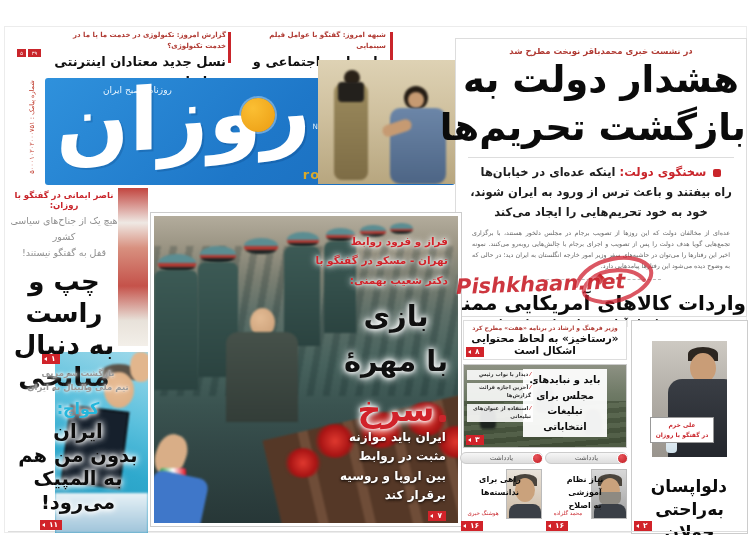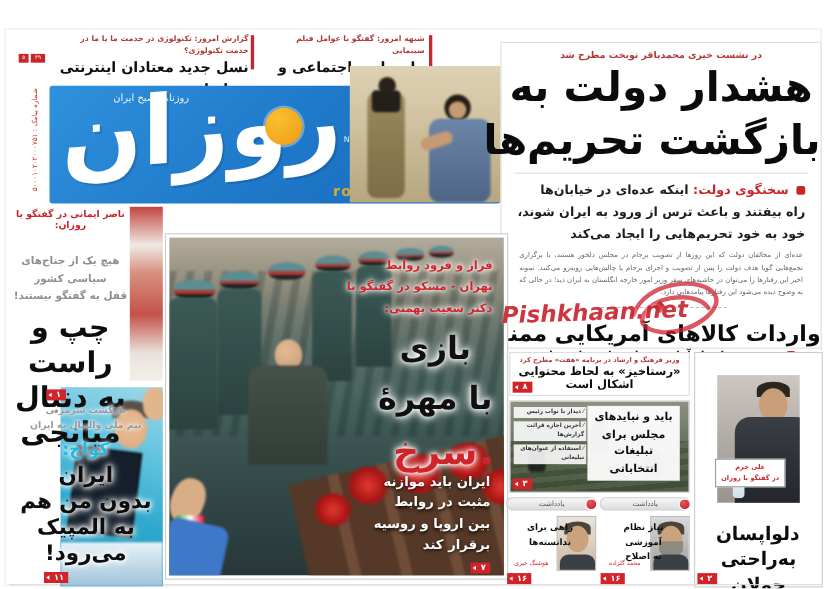--- a/index.html
+++ b/index.html
@@ -58,21 +58,21 @@
   .mp-man2-face { left:90px; top:32px; width:16px; height:16px; border-radius:50%; background:#c69a72; }
   .mp-man2-body { left:72px; top:48px; width:56px; height:76px; border-radius:10px;
     background:linear-gradient(180deg,#6c86a8,#4d6585); }
   .mp-man2-arm { left:64px; top:62px; width:30px; height:12px; border-radius:6px; background:#c69a72; transform:rotate(-18deg); }
 
   
   .lead { left:455px; top:38px; width:292px; height:279px; border:1px solid #ddd; background:#fff; }
   .lead-kick { margin-top:7px; text-align:center; color:#b03a33; font-size:8.5px; font-weight:bold; }
   .lead-h1 { text-align:center; font-weight:bold; font-size:37px; line-height:1.3; color:#0b0b0b; letter-spacing:-1px; white-space:nowrap; }
   .lead-div { margin:5px 12px 4px; border-top:1px solid #ddd; }
-  .lead-quote { padding:0 14px; text-align:right; font-size:11.5px; font-weight:bold; color:#1d1d1d; line-height:1.75; }
+  .lead-quote { padding:0 14px; text-align:center; font-size:11.5px; font-weight:bold; color:#1d1d1d; line-height:1.75; }
   .lead-quote .ql { color:#c9252b; }
   .sq { display:inline-block; width:8px; height:8px; background:#c9252b; border-radius:2px; vertical-align:middle; margin-left:3px; }
   .lead-body { padding:4px 16px 0; font-size:6.3px; color:#666; text-align:justify; line-height:1.75; }
   .orn { margin:4px auto 2px; width:120px; height:8px; position:relative; border-top:1px dashed #bbb; top:4px; }
   .orn i { position:absolute; left:55px; top:-5px; width:8px; height:8px; background:#c9252b; transform:rotate(45deg); }
   .lead-h2 { margin-top:8px; text-align:center; font-size:20px; font-weight:bold; color:#0b0b0b; white-space:nowrap; }
   .lead-sub { margin-top:3px; text-align:center; font-size:10px; font-weight:bold; color:#222; }
   .lead-sub .ql { color:#c9252b; }
   .watermark { left:456px; top:272px; z-index:30; color:rgba(198,26,36,.88); font-weight:bold; font-style:italic;
     font-size:21px; direction:ltr; transform:rotate(-2deg); text-shadow:0 0 3px rgba(255,255,255,.7); }
@@ -109,21 +109,21 @@
 
   
   .pmark { position:absolute; z-index:6; background:#d1232a; color:#fff; font-size:7.5px; font-weight:bold;
     line-height:10px; padding:0 4px 0 9px; }
   .pmark::before { content:""; position:absolute; left:2px; top:2.5px;
     border-top:2.5px solid transparent; border-bottom:2.5px solid transparent; border-right:3.5px solid #fff; }
 
   
   .left-art { left:8px; top:190px; width:112px; text-align:center; z-index:2; }
   .lc-kick { color:#c9252b; font-size:8.5px; font-weight:bold; }
-  .lc-sub { margin-top:20px; color:#8f8f8f; font-size:9.5px; font-weight:bold; line-height:1.7; }
+  .lc-sub { margin-top:3px; color:#8f8f8f; font-size:9.5px; font-weight:normal; line-height:1.7; }
   .lc-title { margin-top:5px; font-size:26px; font-weight:bold; color:#0d0d0d; line-height:1.22; }
   .lc-photo { left:118px; top:188px; width:30px; height:158px;
     background:linear-gradient(180deg,#c2453f 0%,#efe9e4 22%,#d8907f 38%,#c5524a 62%,#e8e2da 84%,#f3efe9 100%); }
   .kovac { left:55px; top:352px; width:93px; height:181px; overflow:hidden; z-index:1;
     background:linear-gradient(200deg,#9fd9ea 0%,#5bc0dd 35%,#2fa9cd 60%,#1f95bb 100%); }
   .kv-face { right:14px; top:20px; width:30px; height:36px; border-radius:50%;
     background:radial-gradient(circle at 45% 40%,#e9bd95,#c9987022); background-color:#dcae83; }
   .kv-hair { right:12px; top:12px; width:34px; height:16px; border-radius:50% 50% 0 0; background:#5a5248; }
   .kv-hand { right:-4px; top:0px; width:22px; height:30px; border-radius:45%; background:#e2b68d; }
   .kv-board { left:12px; top:58px; width:56px; height:74px; background:#16202c; transform:rotate(7deg);
@@ -140,21 +140,21 @@
   .rast { left:463px; top:320px; width:164px; height:40px; border:1px solid #ddd; background:#fff; text-align:center; }
   .rast .kick { margin-top:3px; font-size:6px; color:#b03a33; font-weight:bold; }
   .rast .ttl { font-size:10.5px; font-weight:bold; color:#0d0d0d; margin-top:1px; }
 
   
   .majles { left:463px; top:364px; width:164px; height:84px; border:1px solid #ccc; overflow:hidden;
     background:linear-gradient(180deg,#8d9183 0%,#6f7a66 35%,#5d6b55 65%,#49553f 100%); }
   .mj-rows { left:0; bottom:0; width:100%; height:46px; opacity:.55; filter:blur(.5px);
     background:repeating-linear-gradient(175deg,#39452f 0 5px,#55624a 5px 10px); }
   .mj-fig { border-radius:50% 50% 20% 20%; background:#1e2420; filter:blur(.8px); }
-  .mj-title { right:8px; top:4px; width:84px; background:rgba(255,255,255,.94); padding:3px 2px;
+  .mj-title { right:19px; top:4px; width:84px; background:rgba(255,255,255,.94); padding:3px 2px;
     font-size:10px; font-weight:bold; text-align:center; line-height:1.55; color:#0c0c0c; }
   .mj-bullets { left:3px; top:5px; width:66px; }
   .mj-b { margin-bottom:3px; background:rgba(255,255,255,.88); padding:1px 2px; font-size:5.3px;
     color:#333; font-weight:bold; text-align:right; line-height:1.5; }
   .mj-b .sl { color:#c9252b; font-weight:bold; }
 
   
   .note { top:452px; width:83px; height:80px; }
   .note-l { left:460px; } .note-r { left:545px; }
   .note-head { position:relative; height:12px; border:1px solid #ccc; border-radius:7px;

